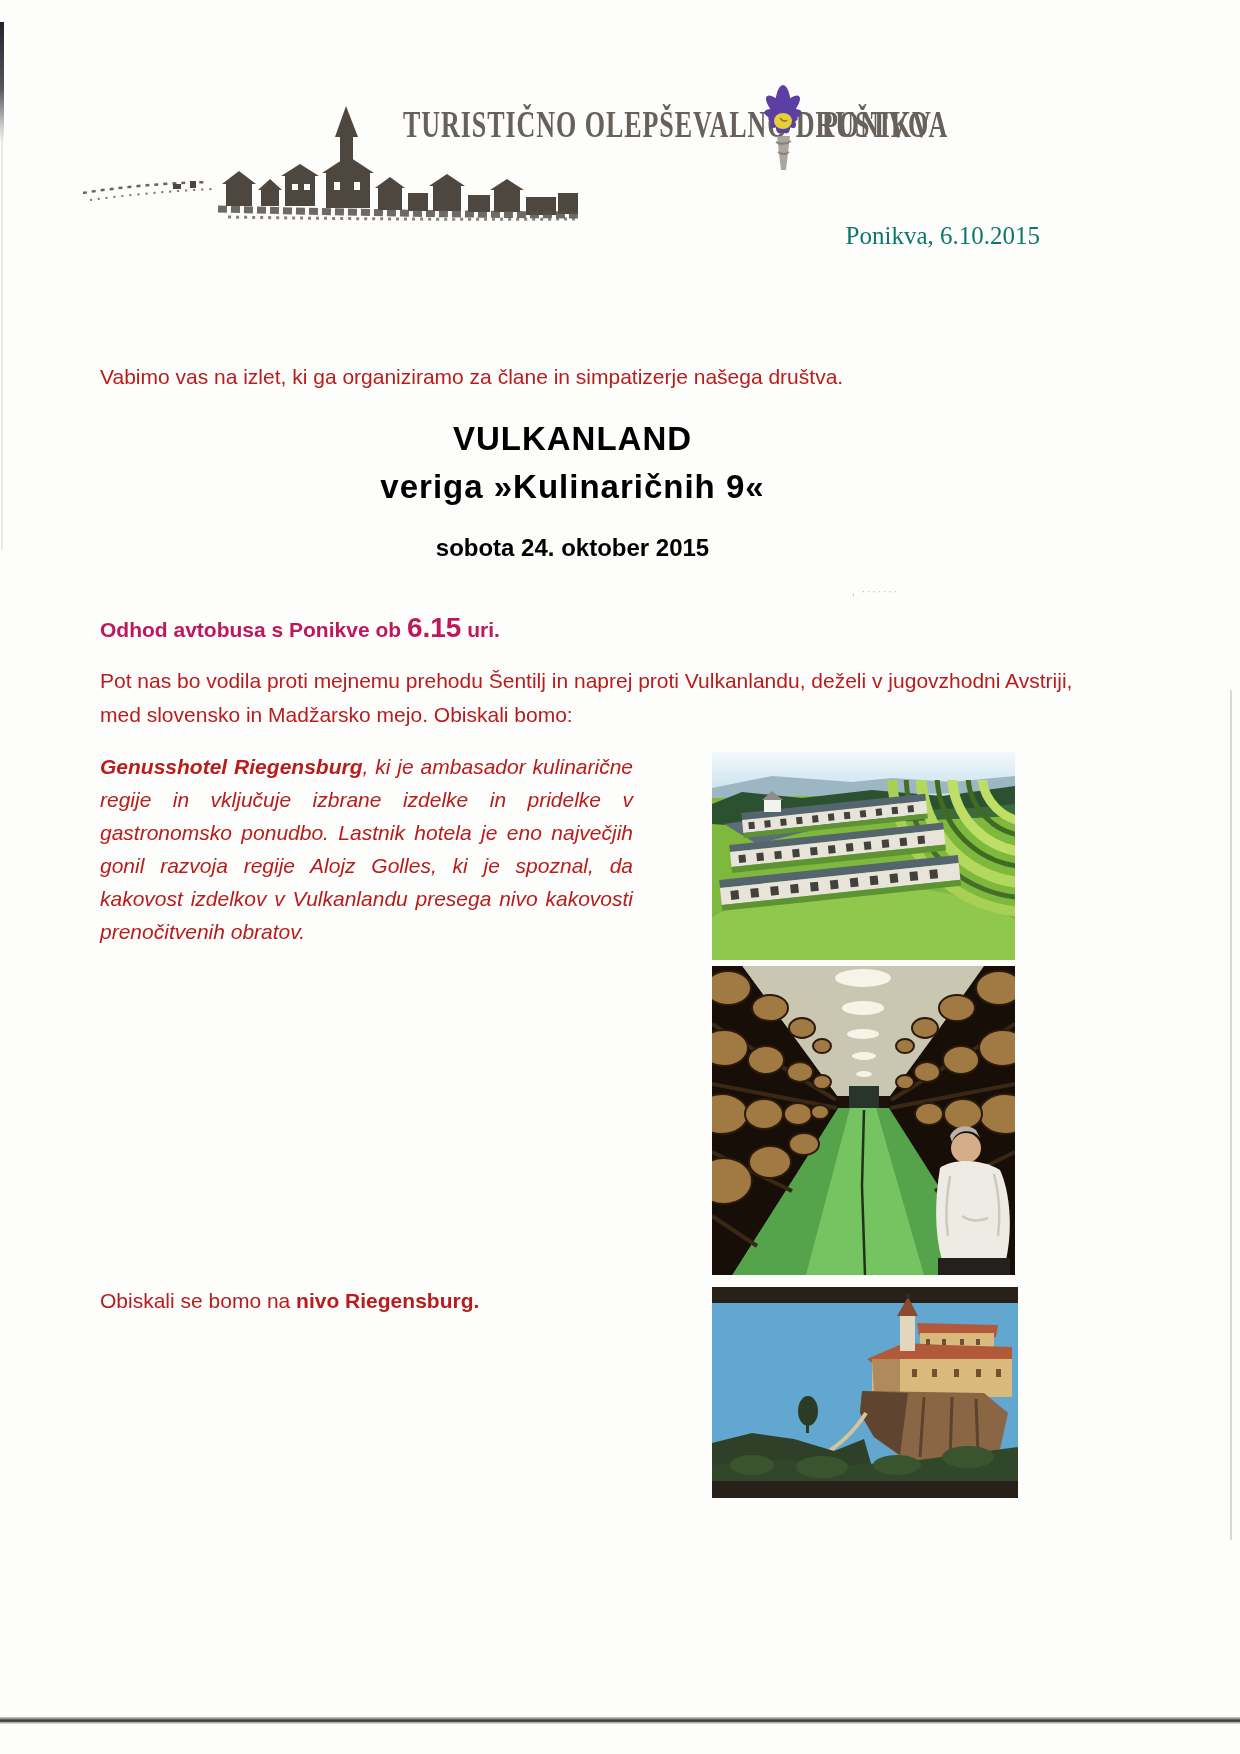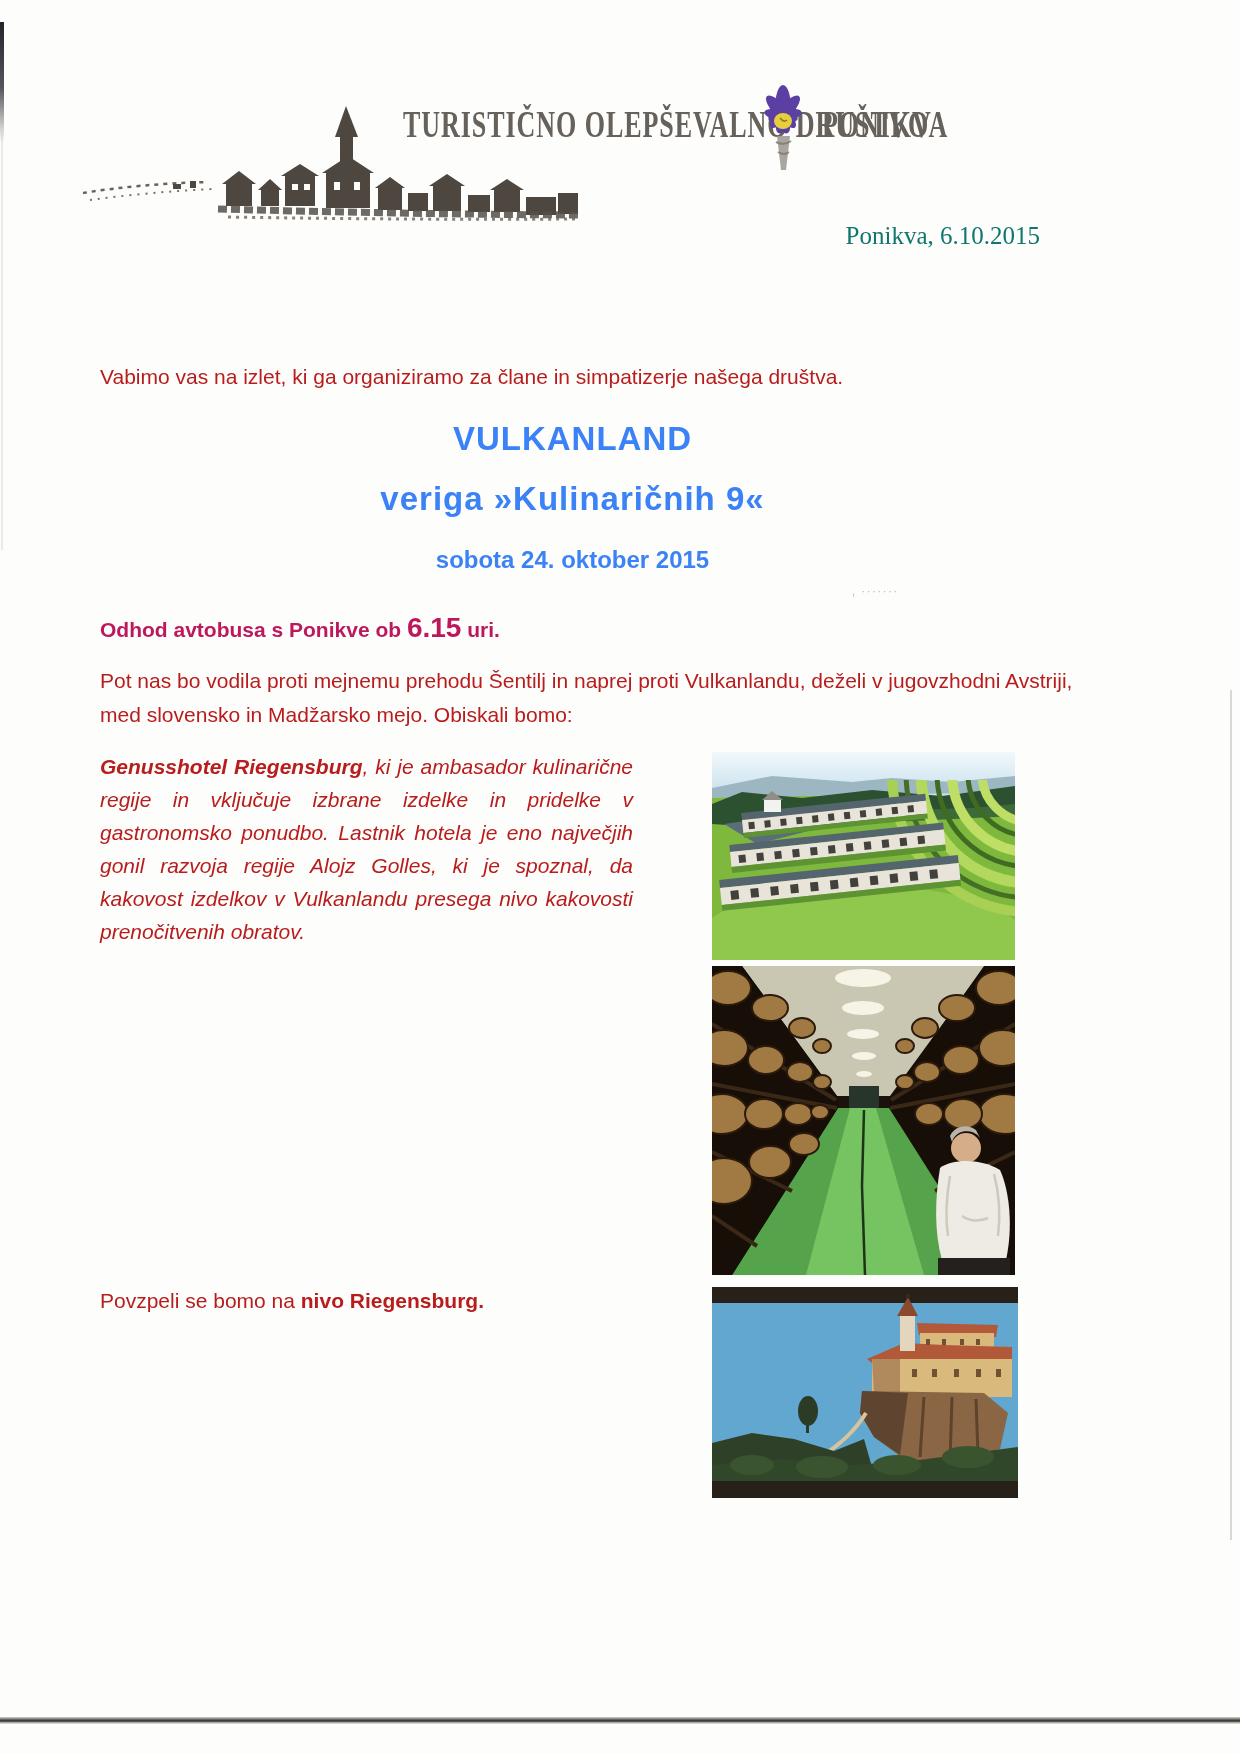--- a/index.html
+++ b/index.html
@@ -16,23 +16,23 @@
     transform:scale(.93,1.32);transform-origin:left top;
   }
   
   .dateline{
     font-family:"Liberation Serif",serif;font-size:25px;color:#0f766e;
     width:345px;text-align:right;
   }
   
   .body-text{font-size:21px;line-height:33px;color:#b91c1c;}
   .justified{text-align:justify;}
-  .title-block{text-align:center;color:#3b82f6;}
+  .title-block{text-align:center;color:#000000;}
   .title-l1{font-size:33px;font-weight:bold;letter-spacing:1px;margin:0;}
-  .title-l2{font-size:33px;font-weight:bold;letter-spacing:1px;margin:22px 0 0 0;}
+  .title-l2{font-size:33px;font-weight:bold;letter-spacing:1px;margin:10px 0 0 0;}
   .title-l3{font-size:24px;font-weight:bold;margin:28px 0 0 0;}
   .departure{font-size:21px;font-weight:bold;color:#be185d;}
   .departure .time{font-size:28px;}
   b{font-weight:bold;}
   .photo{display:block;}
   
   .left-edge-sliver{left:0;top:22px;width:4px;height:120px;
     background:linear-gradient(to bottom,#23232c,#55555c 55%,rgba(120,120,125,0));}
   .left-edge-faint{left:1px;top:130px;width:2px;height:420px;background:#c7c5c2;opacity:.35;}
   .right-edge-line{left:1230px;top:690px;width:2px;height:850px;background:#dbd8d4;}
@@ -123,21 +123,21 @@
   </div>
 
   <div class="abs body-text" style="left:100px;top:664px;width:1012px;line-height:34px;">Pot nas bo vodila proti mejnemu prehodu Šentilj in naprej proti Vulkanlandu, deželi v jugovzhodni Avstriji, med slovensko in Madžarsko mejo. Obiskali bomo:</div>
 
   <div class="abs body-text justified" style="left:100px;top:750px;width:533px;font-style:italic;">
     <b>Genusshotel Riegensburg</b><span>, ki je ambasador kulinarične regije in vključuje izbrane izdelke in pridelke v gastronomsko ponudbo. Lastnik hotela je eno največjih gonil razvoja regije Alojz Golles, ki je spoznal, da kakovost izdelkov v Vulkanlandu presega nivo kakovosti prenočitvenih obratov.</span>
   </div>
 
 
   <div class="abs body-text" style="left:100px;top:1284px;">
-    <span>Povzpeli se bomo na </span><b>nivo Riegensburg.</b>
+    <span>Obiskali se bomo na </span><b>nivo Riegensburg.</b>
   </div>
 
   <svg class="abs photo" style="left:712px;top:752px;" width="303" height="208" viewBox="0 0 303 208">
     <defs>
       <linearGradient id="sky1" x1="0" y1="0" x2="0" y2="1">
         <stop offset="0" stop-color="#f2f9fc"></stop>
           <stop offset="1" stop-color="#c6dfec"></stop>
       </linearGradient>
       <clipPath id="terr">
           <rect x="160" y="28" width="143" height="140"></rect>

